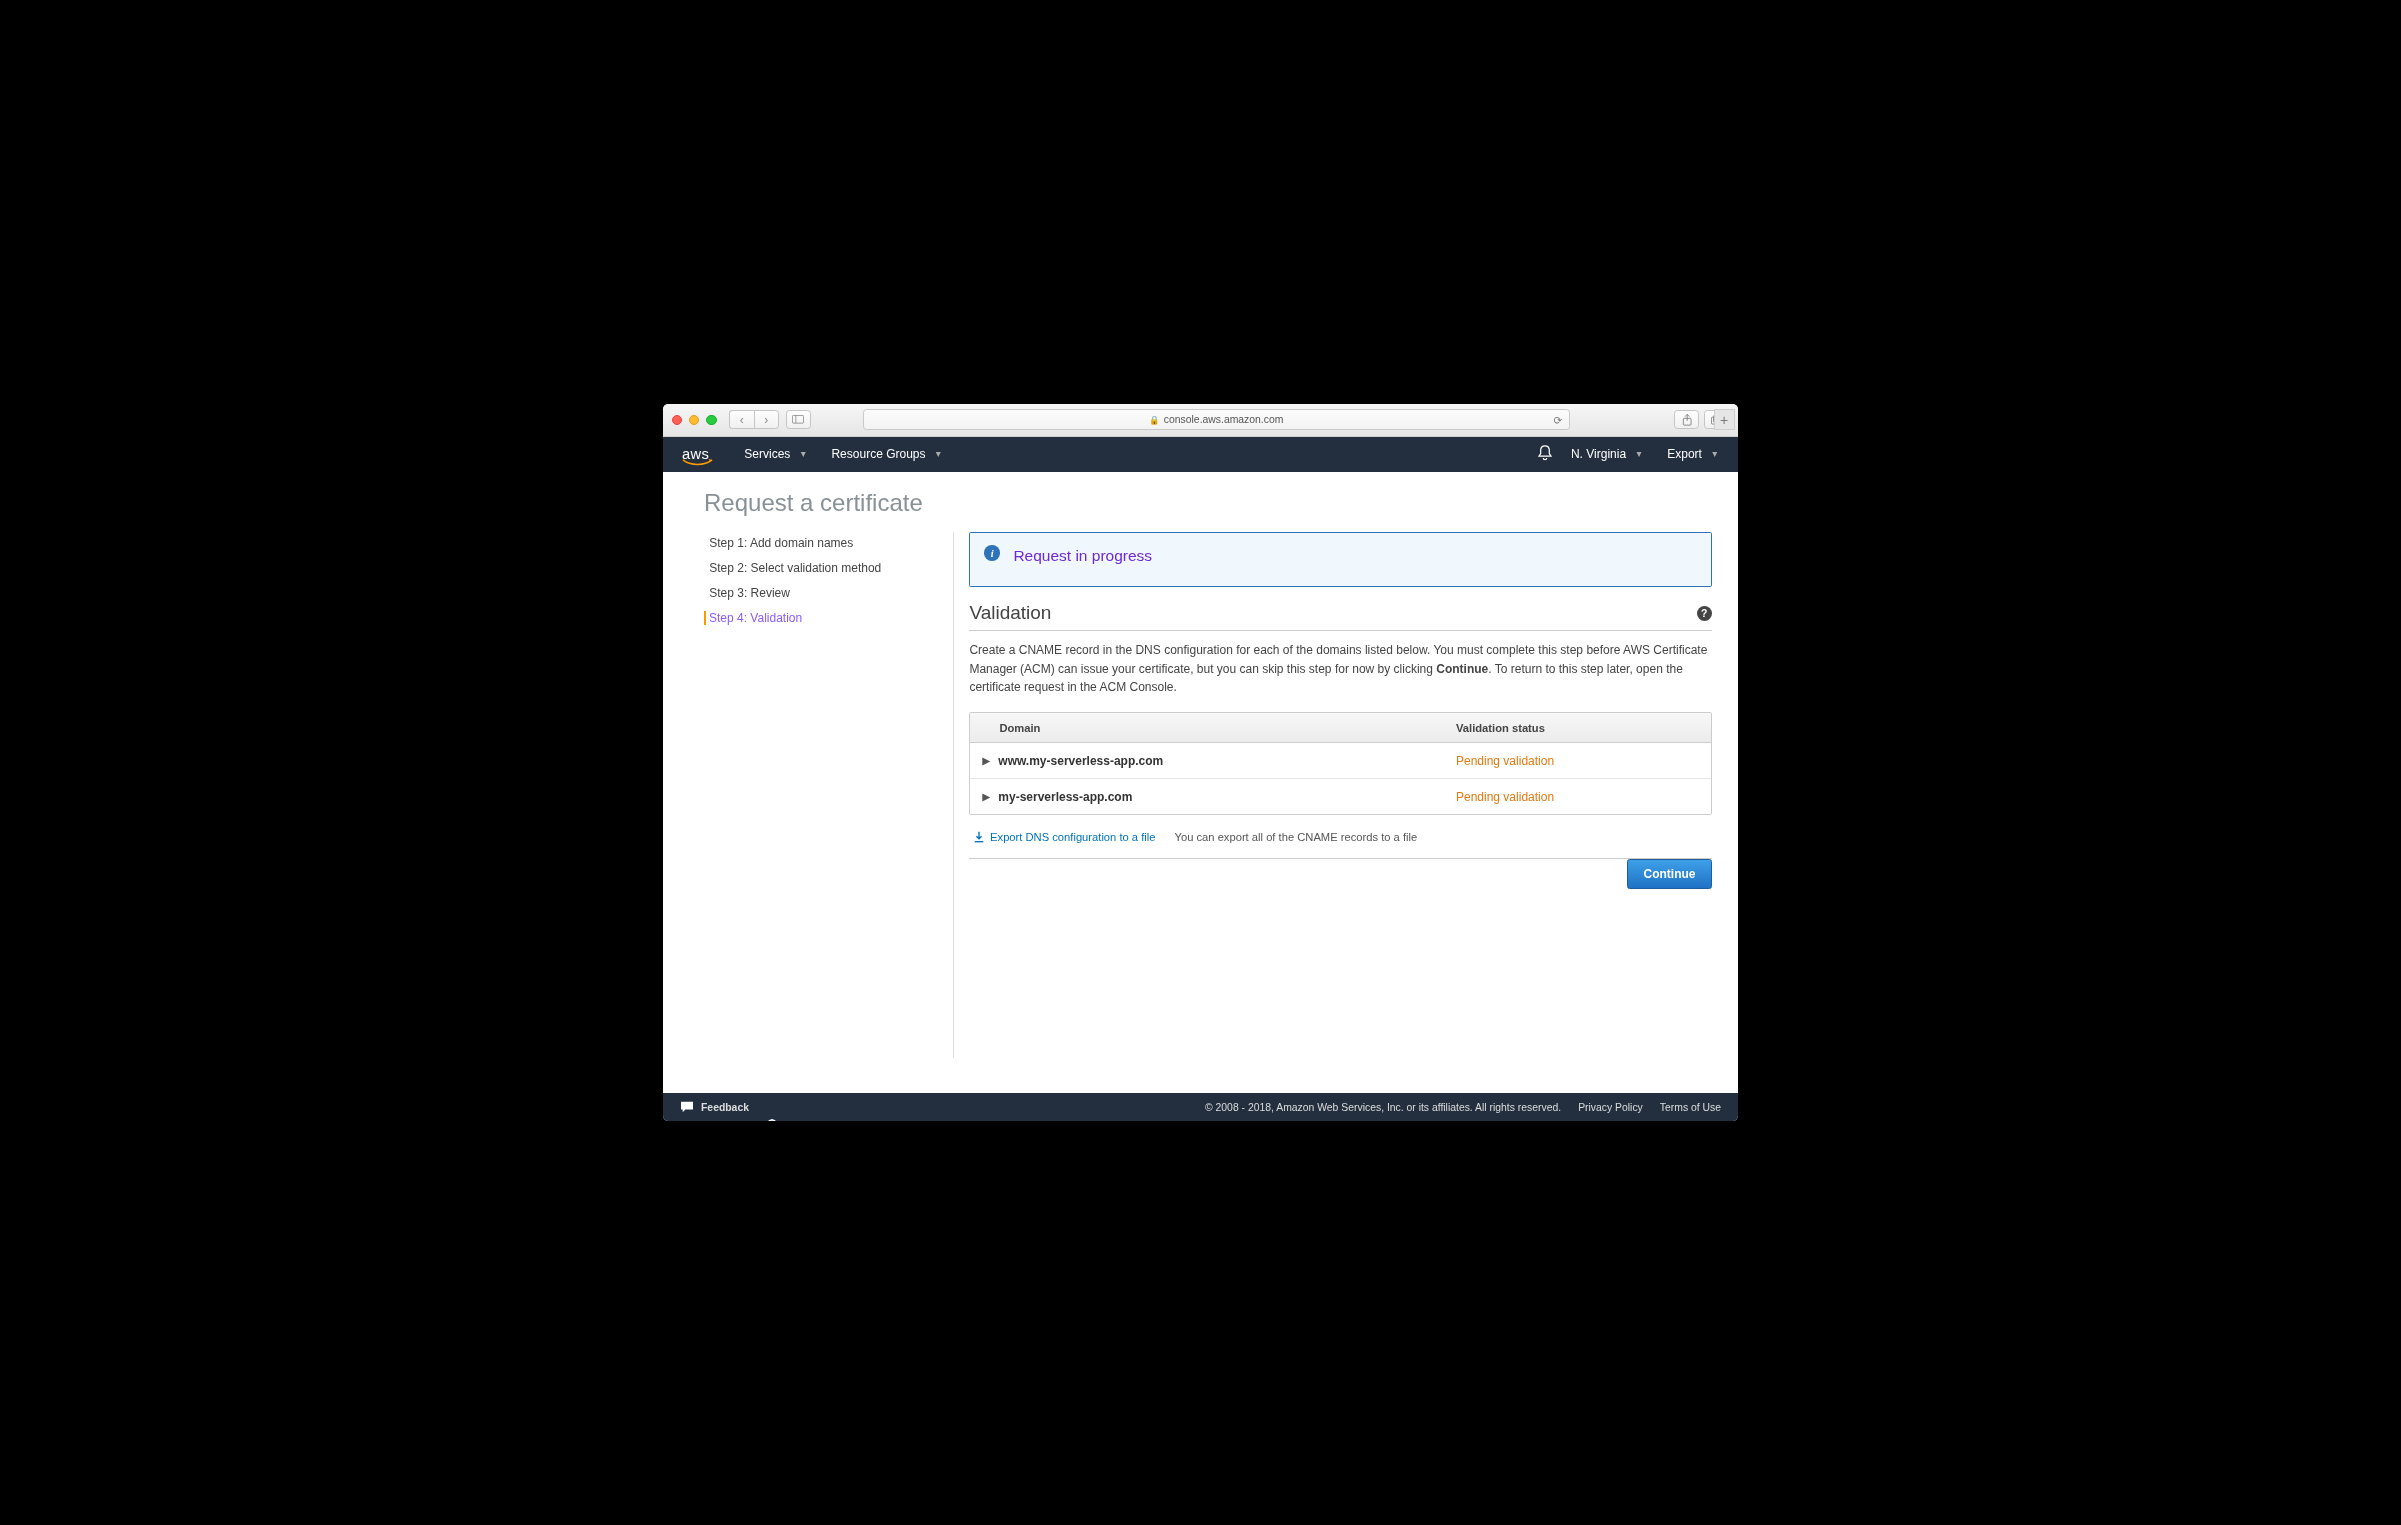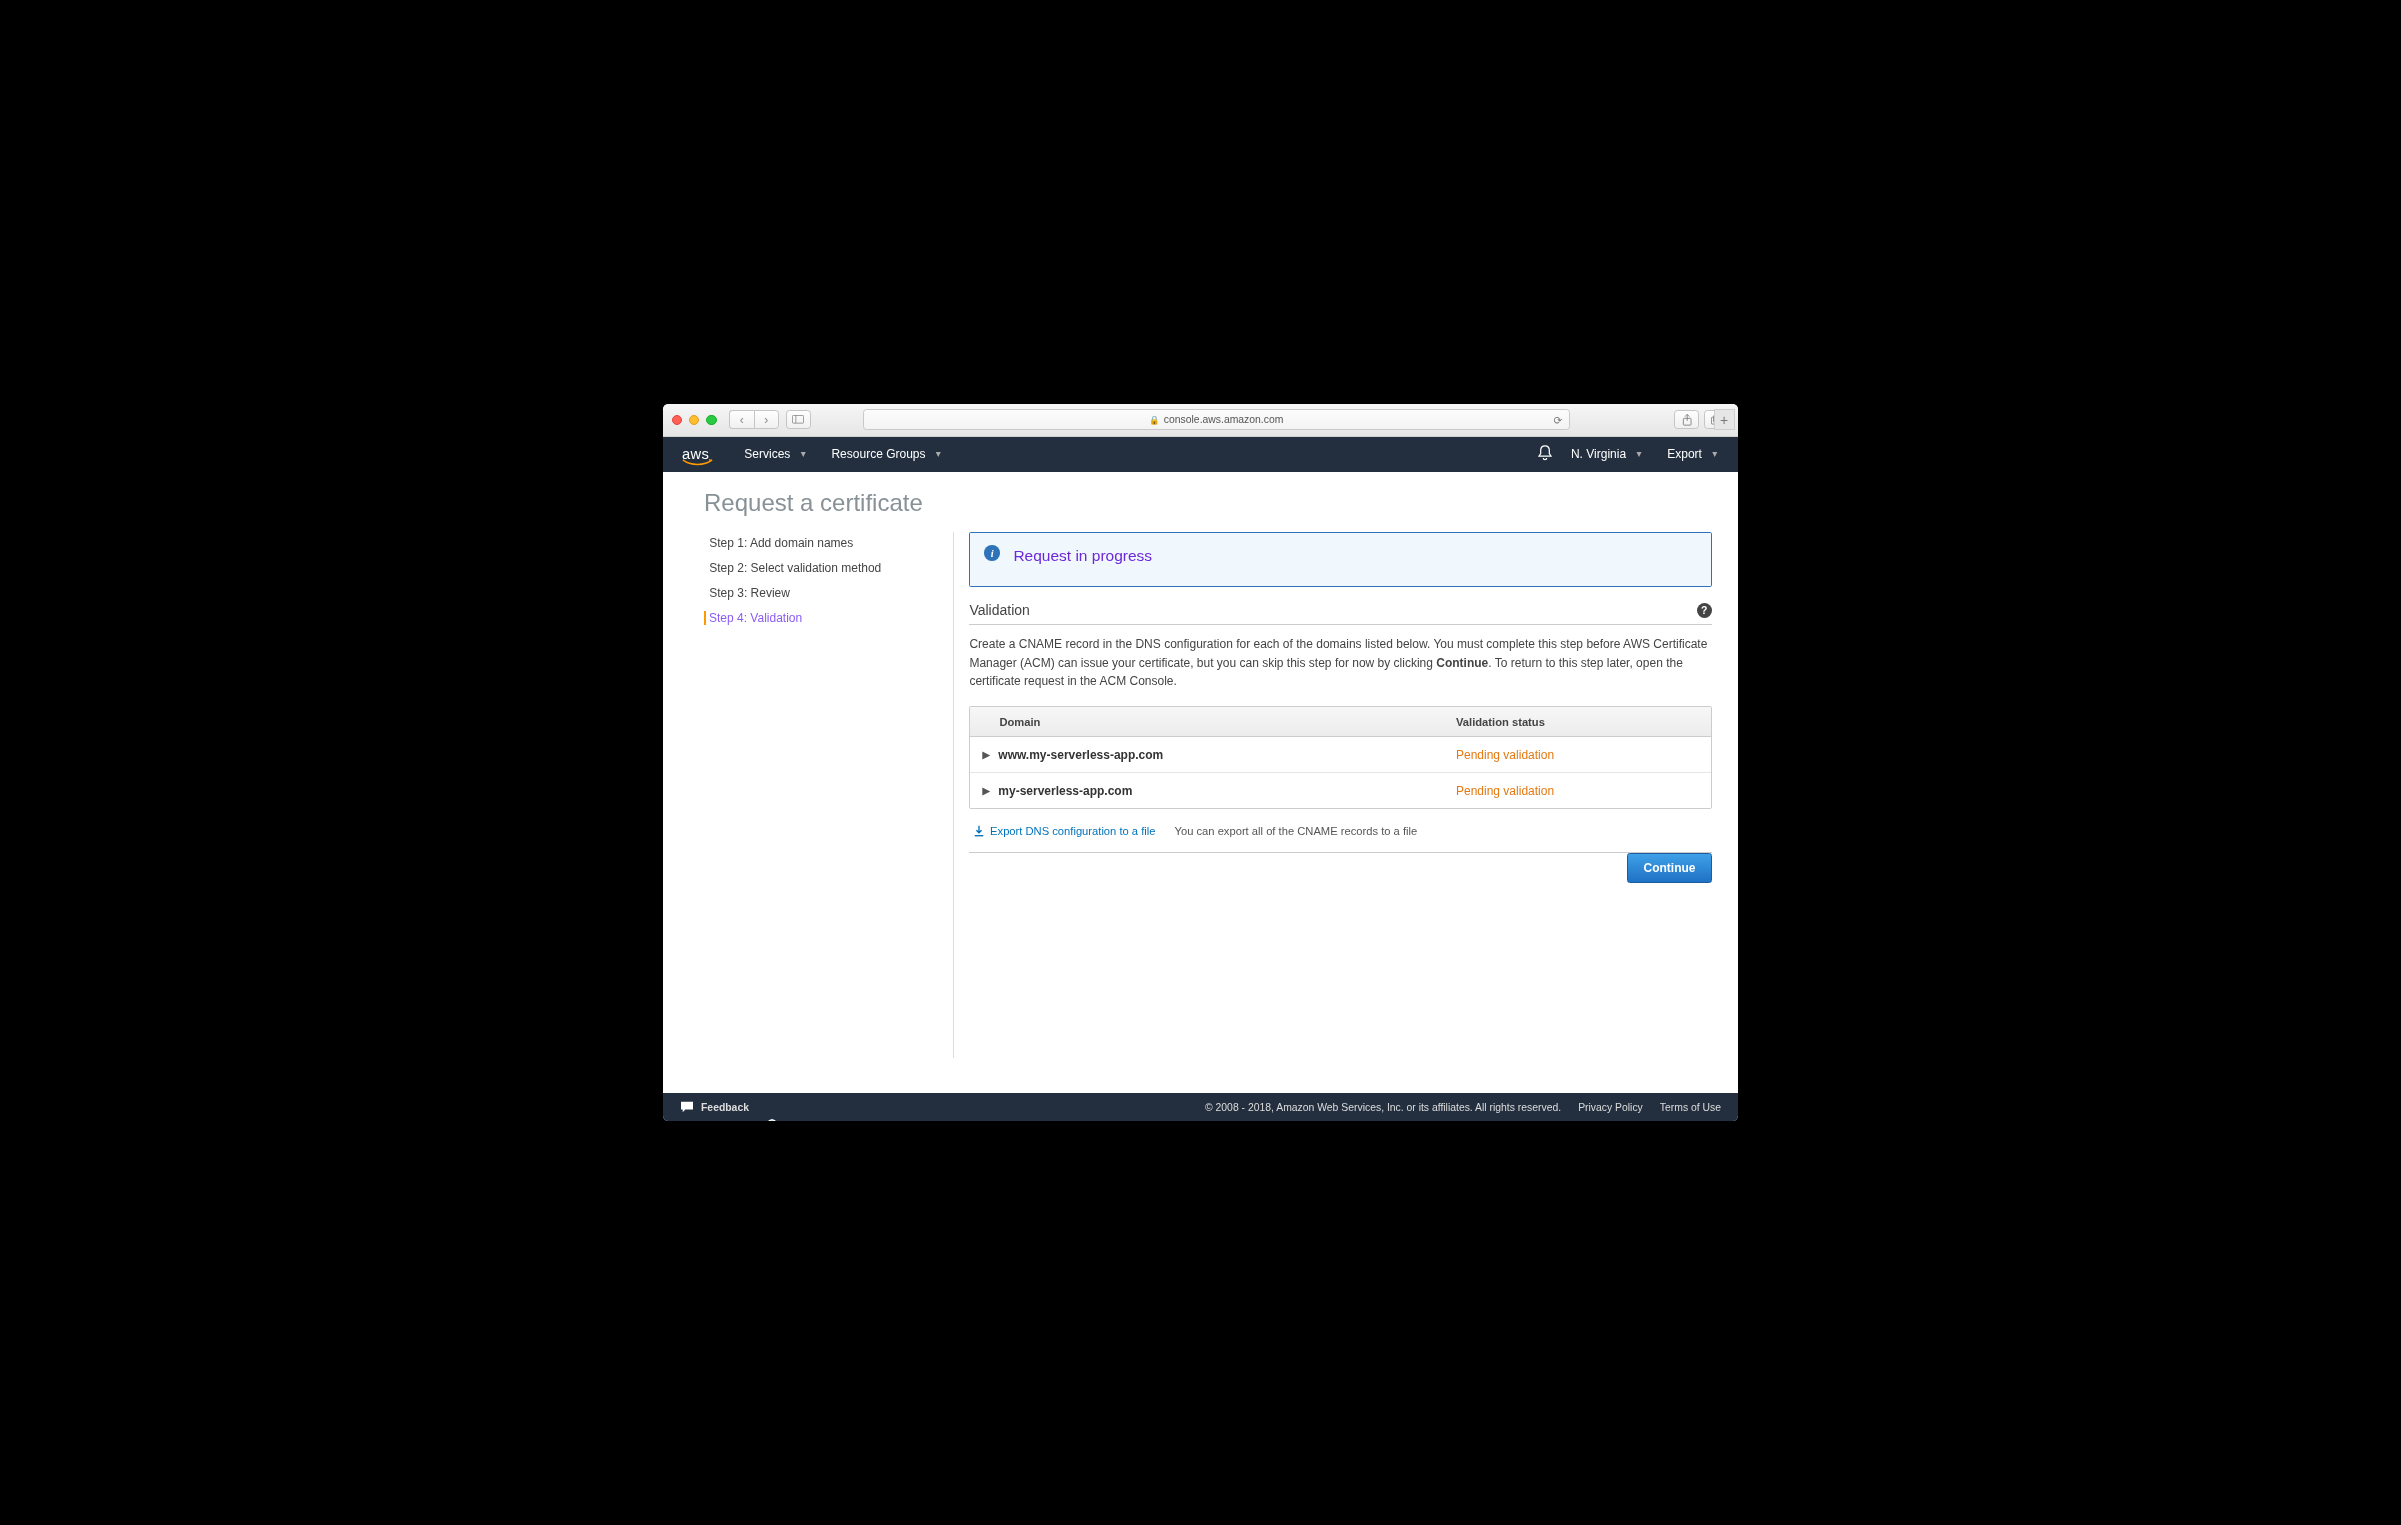--- a/index.html
+++ b/index.html
@@ -78,21 +78,21 @@
 .main { flex:1; max-width: 759px; }
 .infobox {
   border: 0.9px solid #2e73b8; background:#f0f7fd; border-radius:1.7px;
   padding: 14px 15.5px 15.5px 43px; position:relative; margin-bottom: 15.5px;
 }
 .infobox .icon { position:absolute; left:14px; top:12px; width:15.5px; height:15.5px; border-radius:50%; background:#2e73b8; color:#fff; font-size:10.4px; font-weight:700; display:flex; align-items:center; justify-content:center; font-style:italic; font-family:Georgia,serif; }
 .infobox .title { color:#6d28d9; font-size:15.5px; margin-bottom:5.2px; }
 .infobox .body { color:#444; font-size:12px; line-height:1.5; }
 
 .section-head { display:flex; align-items:center; border-bottom:0.9px solid #ccc; padding-bottom:5.2px; margin-bottom:10.4px; }
-.section-head h2 { font-size:14px; font-weight:400; color:#444; flex:1; }
+.section-head h2 { font-size:19px; font-weight:400; color:#444; flex:1; }
 .help-circle { width:15.5px; height:15.5px; border-radius:50%; background:#444; color:#fff; font-size:10.4px; font-weight:700; display:flex; align-items:center; justify-content:center; }
 
 .desc { font-size:12px; color:#444; line-height:1.55; margin-bottom:15.5px; }
 .desc b { font-weight:700; }
 
 .domain-table { border:0.9px solid #ccc; border-radius:1.7px; overflow:hidden; margin-bottom:10.4px; position:relative; }
 .domain-head { display:flex; background:linear-gradient(#f7f7f7,#ececec); border-bottom:0.9px solid #ccc; font-size:11.2px; font-weight:700; color:#444; }
 .domain-head .c1 { flex:1; padding:8.6px 12px 8.6px 29px; }
 .domain-head .c2 { width:267px; padding:8.6px 12px; }
 .domain-row { display:flex; border-bottom:0.9px solid #e6e6e6; font-size:12px; }

